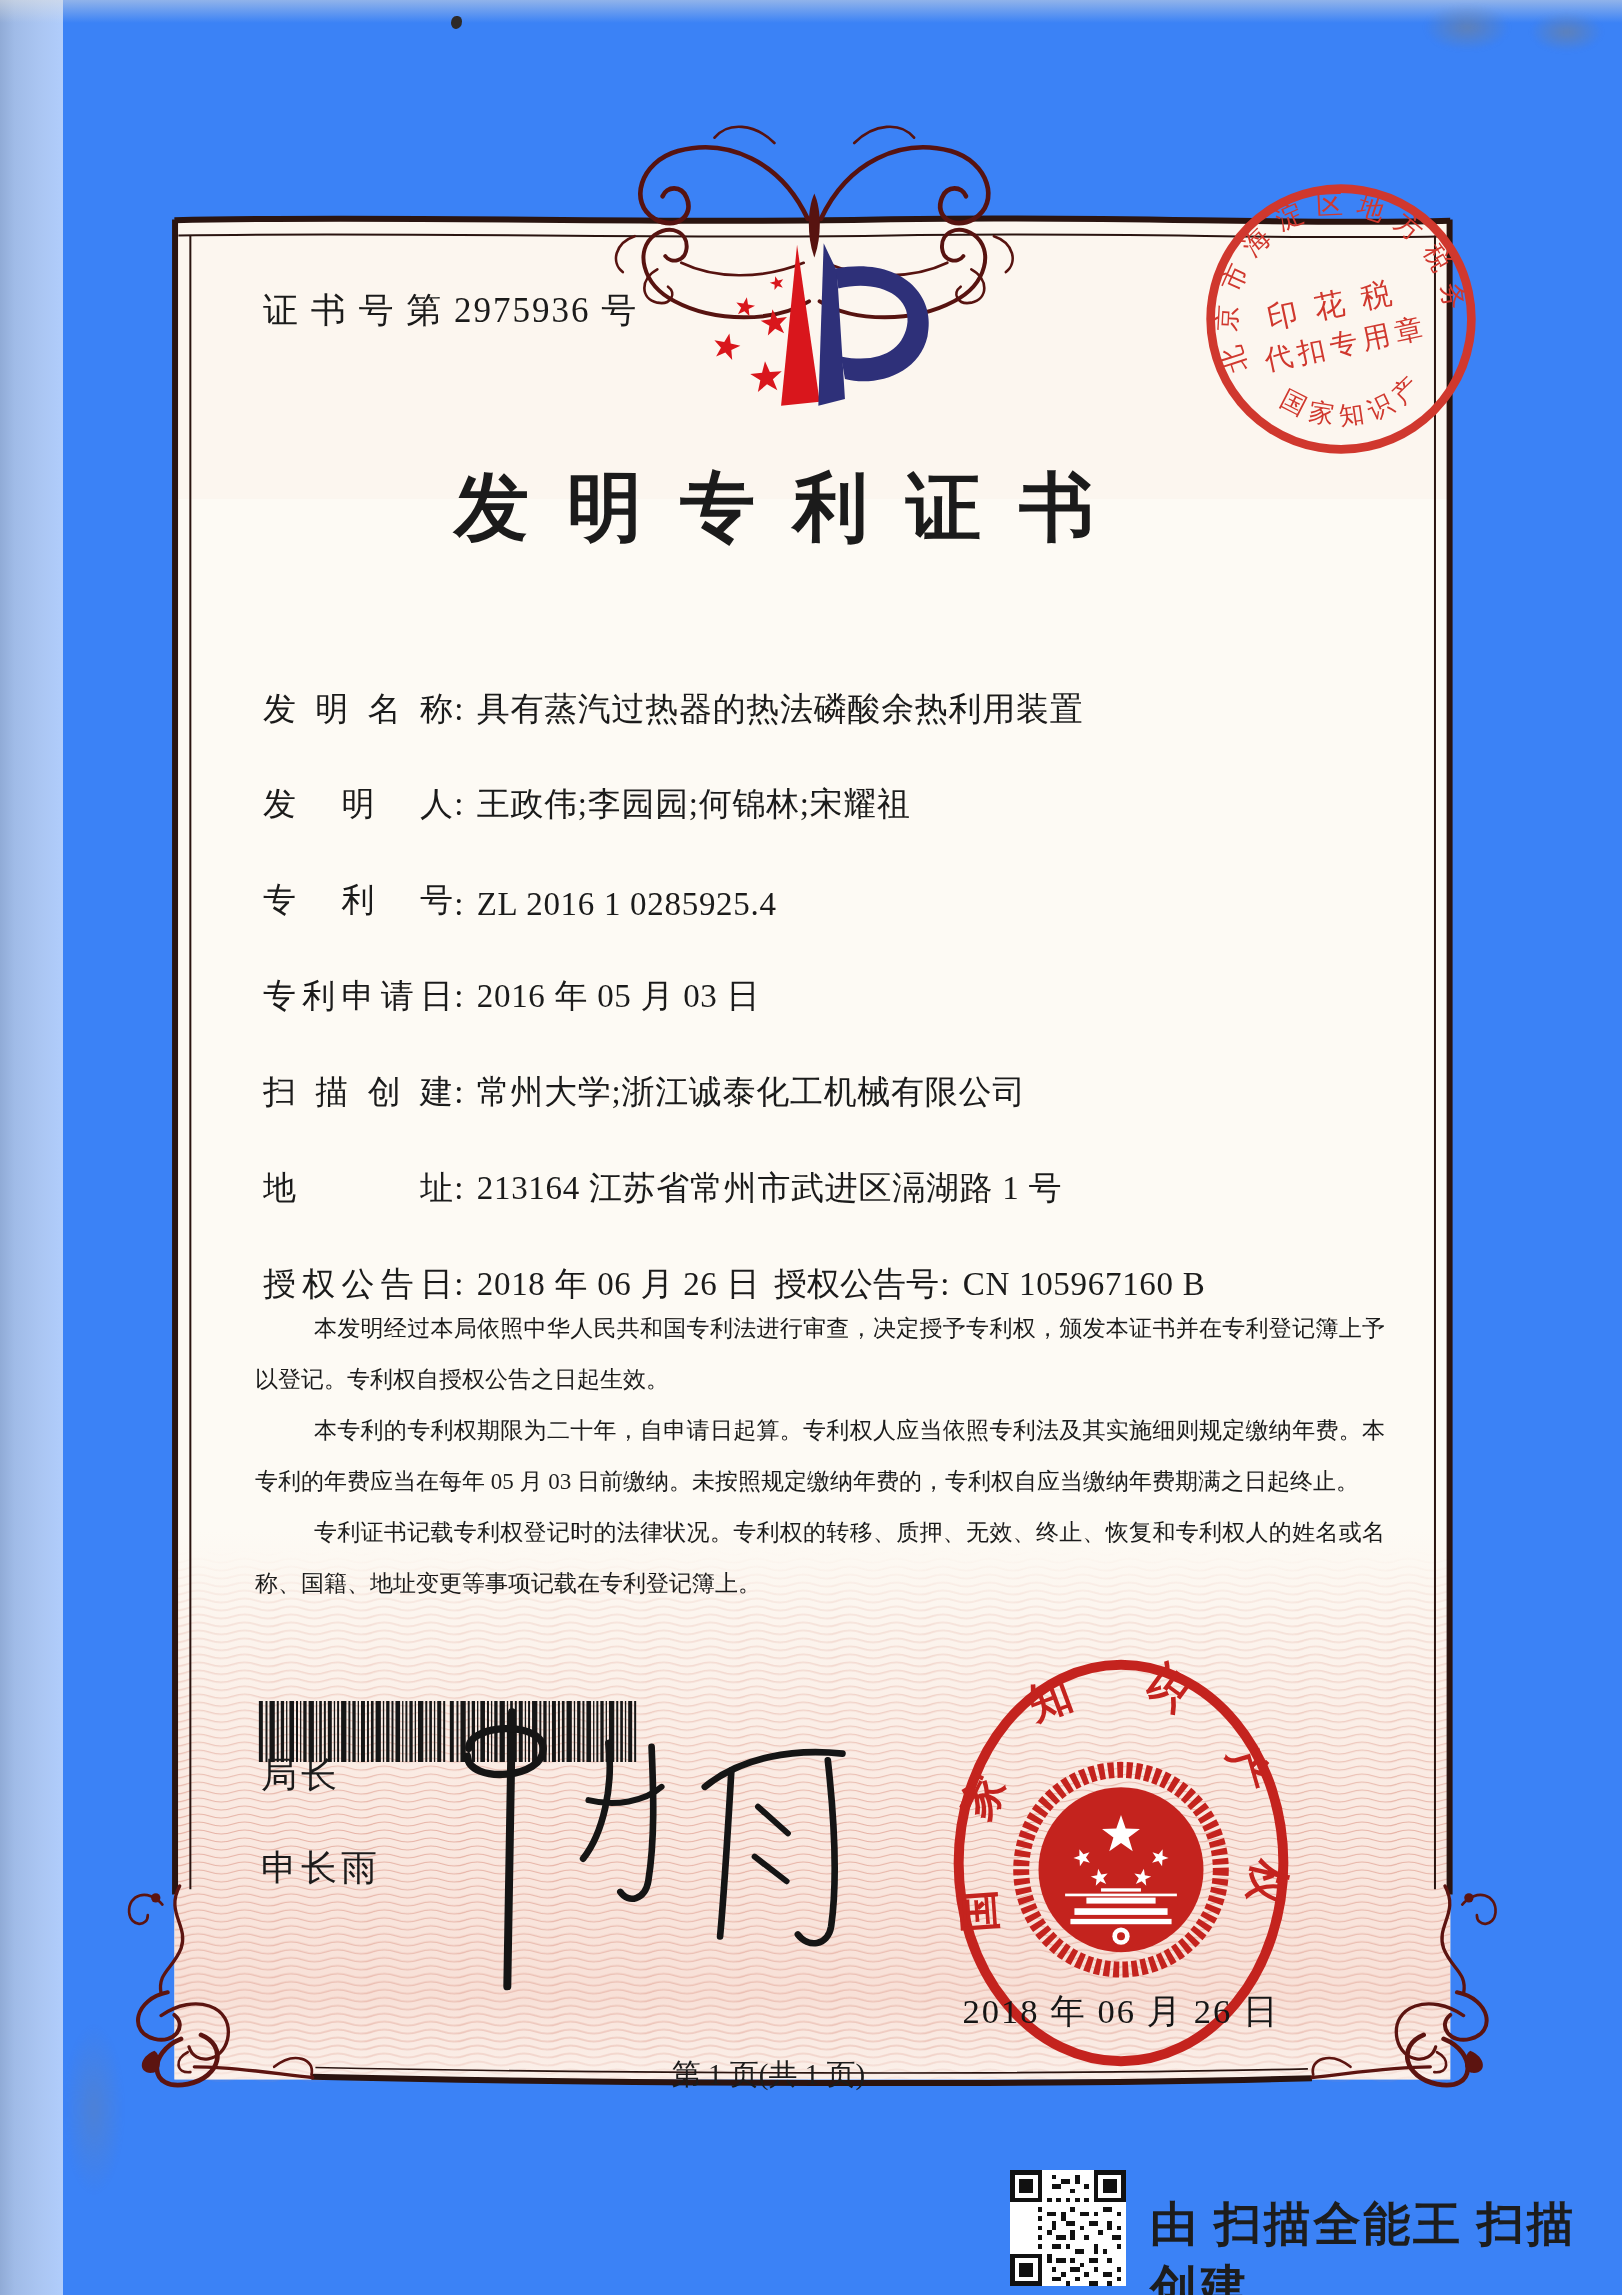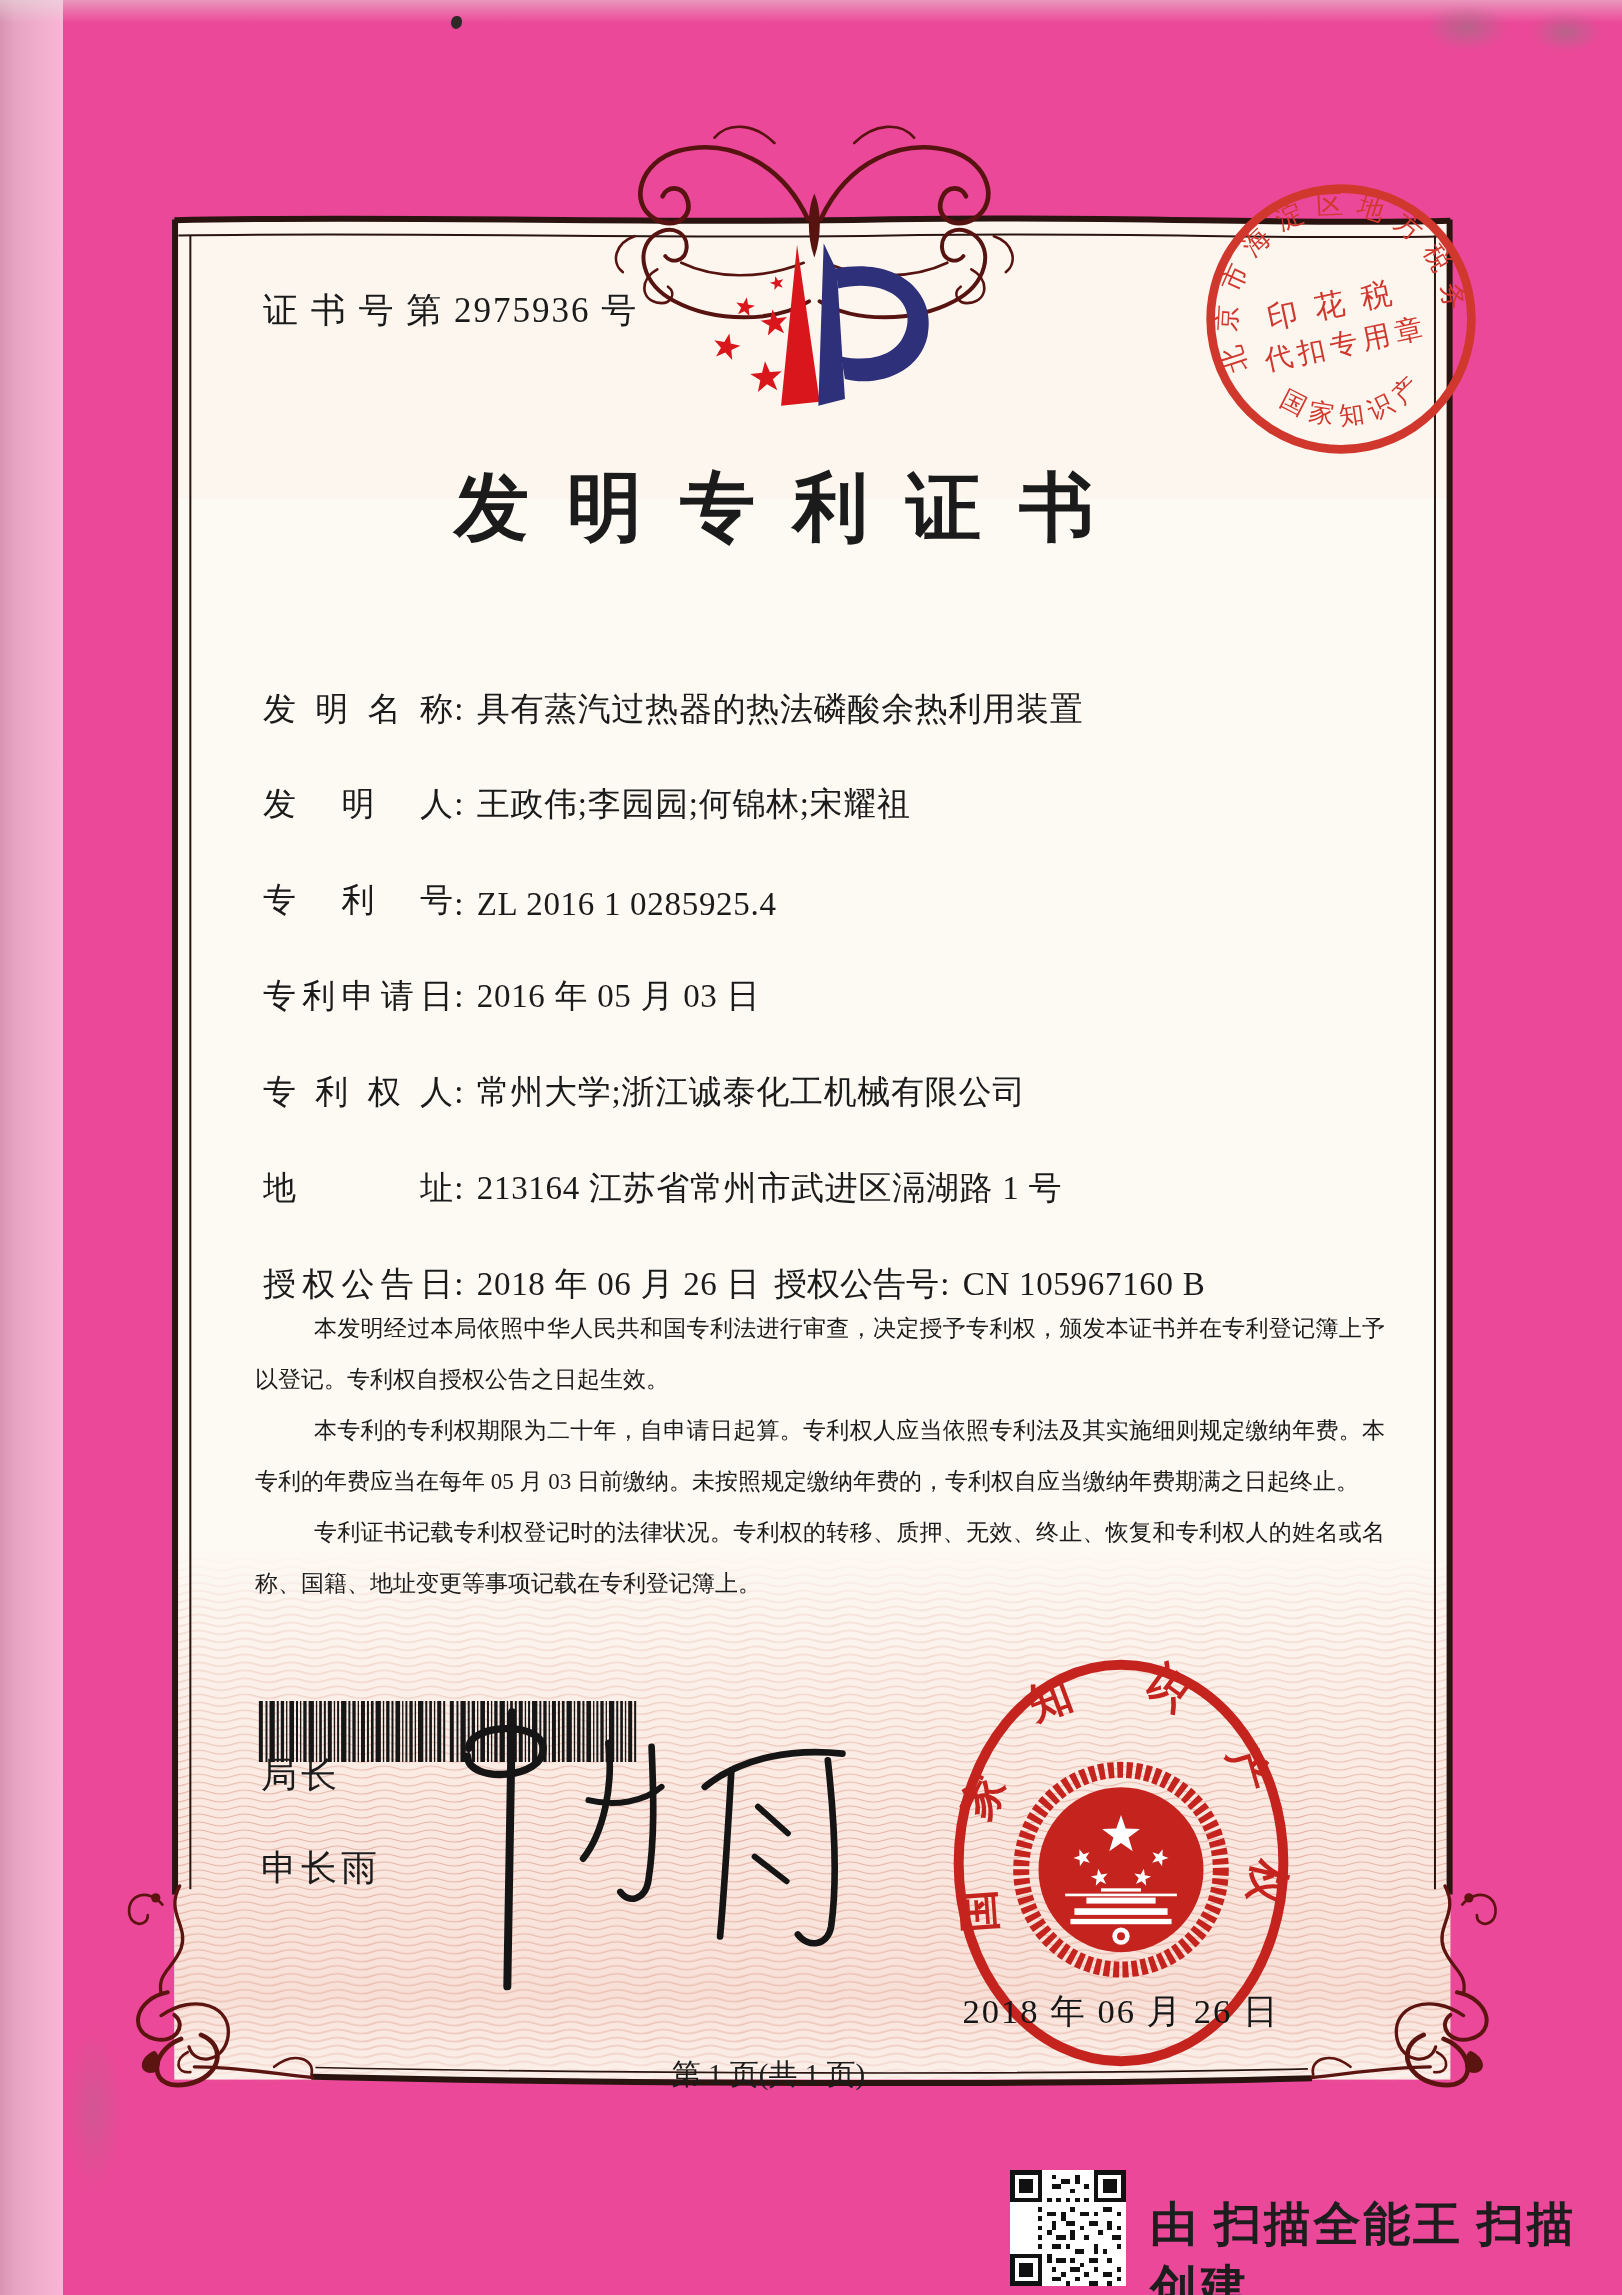--- a/index.html
+++ b/index.html
@@ -1,17 +1,17 @@
 <!DOCTYPE html>
 <html style="font-size:10.6px"><head>
 <meta charset="utf-8">
 <style>
   html,body{margin:0;padding:0;background:#e9e7e3;}
   .page{
-    position:relative;width:1622px;height:2295px;background:#ec4899;overflow:hidden;
+    position:relative;width:1622px;height:2295px;background:#3b82f6;overflow:hidden;
     font-family:"Liberation Serif","DejaVu Serif",serif;color:#1b1b1b;
   }
   .abs{position:absolute;}
   
   .scan-edge-left{left:0;top:0;width:63px;height:2295px;
     background:linear-gradient(90deg,#c9c6c1 0px,#e3e1dd 14.6px,#f4f2ef 39px,#ffffff 63px);opacity:.6;}
   .scan-edge-top{left:0;top:0;width:1622px;height:22.6px;
     background:linear-gradient(180deg,#e6e4df,rgba(255,255,255,0));opacity:.5;}
   .speck{left:451px;top:16px;width:10.6px;height:13.3px;border-radius:50% 40% 55% 45%;background:#2e2a28;}
   .ghost{background:radial-gradient(ellipse at center,rgba(130,128,125,.5),rgba(130,128,125,0) 70%);filter:blur(2px);}
@@ -151,21 +151,21 @@
   <div class="abs field-row" style="top:782px">
     <span class="flabel"><span class="jlab">发明人</span><span class="fcolon">:</span></span><span class="fvalue">王政伟;李园园;何锦林;宋耀祖</span>
   </div>
   <div class="abs field-row" style="top:878px">
     <span class="flabel"><span class="jlab">专利号</span><span class="fcolon">:</span></span><span class="fvalue">ZL 2016 1 0285925.4</span>
   </div>
   <div class="abs field-row" style="top:974px">
     <span class="flabel"><span class="jlab">专利申请日</span><span class="fcolon">:</span></span><span class="fvalue">2016 年 05 月 03 日</span>
   </div>
   <div class="abs field-row" style="top:1070px">
-    <span class="flabel"><span class="jlab">专利权人</span><span class="fcolon">:</span></span><span class="fvalue">常州大学;浙江诚泰化工机械有限公司</span>
+    <span class="flabel"><span class="jlab">扫描创建</span><span class="fcolon">:</span></span><span class="fvalue">常州大学;浙江诚泰化工机械有限公司</span>
   </div>
   <div class="abs field-row" style="top:1166px">
     <span class="flabel"><span class="jlab">地址</span><span class="fcolon">:</span></span><span class="fvalue">213164 江苏省常州市武进区滆湖路 1 号</span>
   </div>
   <div class="abs field-row" style="top:1262px">
     <span class="flabel"><span class="jlab">授权公告日</span><span class="fcolon">:</span></span><span class="fvalue">2018 年 06 月 26 日</span>
     <span class="grant2">
       <span>授权公告号</span><span class="fcolon">:</span><span class="fvalue">CN 105967160 B</span>
     </span>
   </div>

